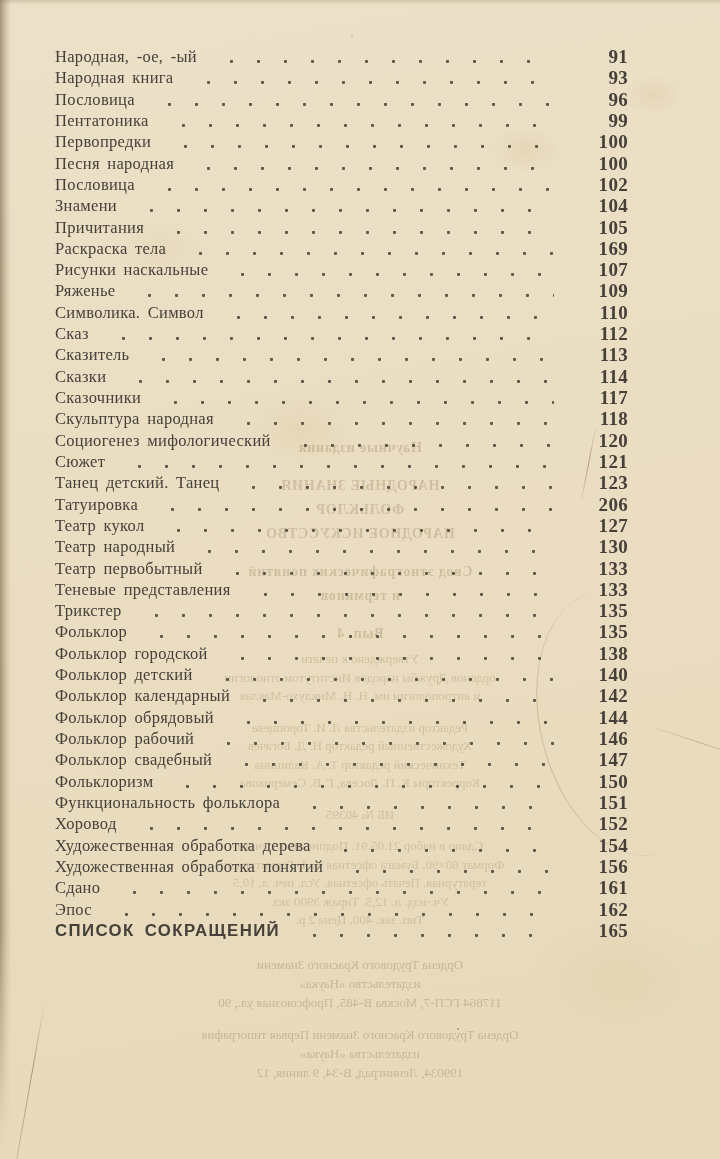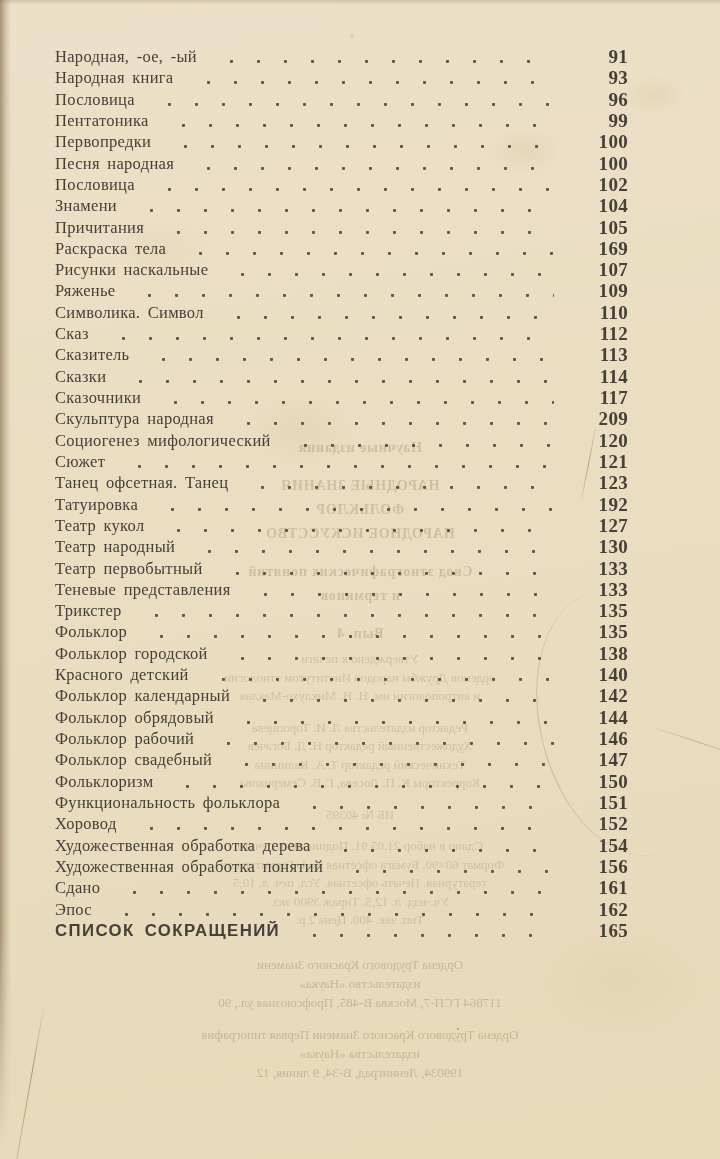--- a/index.html
+++ b/index.html
@@ -210,41 +210,41 @@
         <span class="pagenum">114</span>
       </div>
       <div class="row">
         <span class="title">Сказочники</span>
         <span class="leader"></span>
         <span class="pagenum">117</span>
       </div>
       <div class="row">
         <span class="title">Скульптура народная</span>
         <span class="leader"></span>
-        <span class="pagenum">209</span>
+        <span class="pagenum">118</span>
       </div>
       <div class="row">
         <span class="title">Социогенез мифологический</span>
         <span class="leader"></span>
         <span class="pagenum">120</span>
       </div>
       <div class="row">
         <span class="title">Сюжет</span>
         <span class="leader"></span>
         <span class="pagenum">121</span>
       </div>
       <div class="row">
-        <span class="title">Танец офсетная. Танец</span>
+        <span class="title">Танец детский. Танец</span>
         <span class="leader"></span>
         <span class="pagenum">123</span>
       </div>
       <div class="row">
         <span class="title">Татуировка</span>
         <span class="leader"></span>
-        <span class="pagenum">192</span>
+        <span class="pagenum">206</span>
       </div>
       <div class="row">
         <span class="title">Театр кукол</span>
         <span class="leader"></span>
         <span class="pagenum">127</span>
       </div>
       <div class="row">
         <span class="title">Театр народный</span>
         <span class="leader"></span>
         <span class="pagenum">130</span>
@@ -268,21 +268,21 @@
         <span class="title">Фольклор</span>
         <span class="leader"></span>
         <span class="pagenum">135</span>
       </div>
       <div class="row">
         <span class="title">Фольклор городской</span>
         <span class="leader"></span>
         <span class="pagenum">138</span>
       </div>
       <div class="row">
-        <span class="title">Красного детский</span>
+        <span class="title">Фольклор детский</span>
         <span class="leader"></span>
         <span class="pagenum">140</span>
       </div>
       <div class="row">
         <span class="title">Фольклор календарный</span>
         <span class="leader"></span>
         <span class="pagenum">142</span>
       </div>
       <div class="row">
         <span class="title">Фольклор обрядовый</span>

